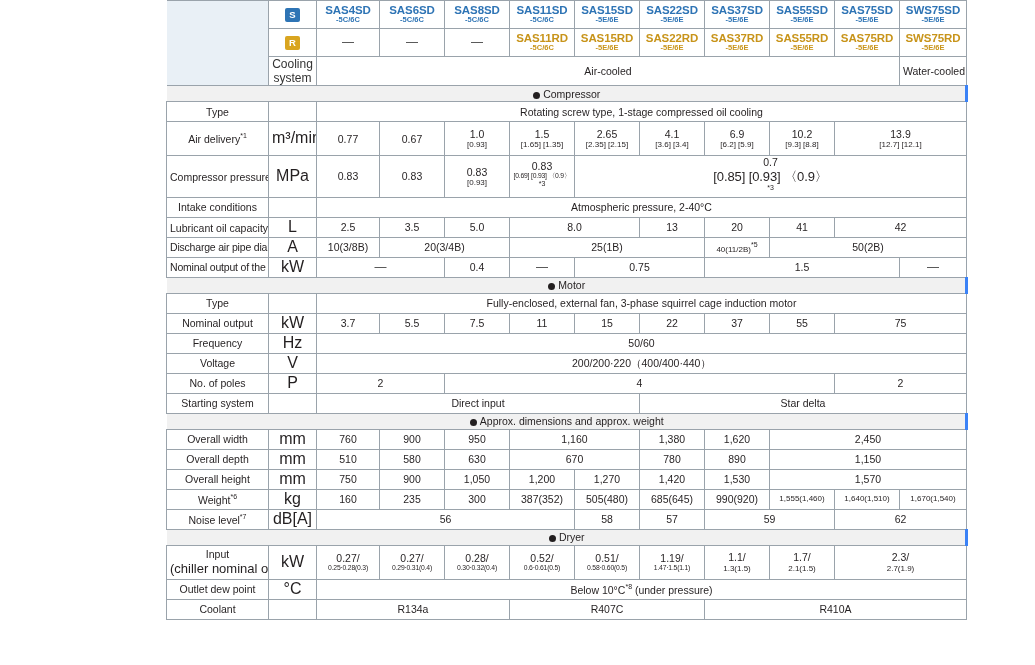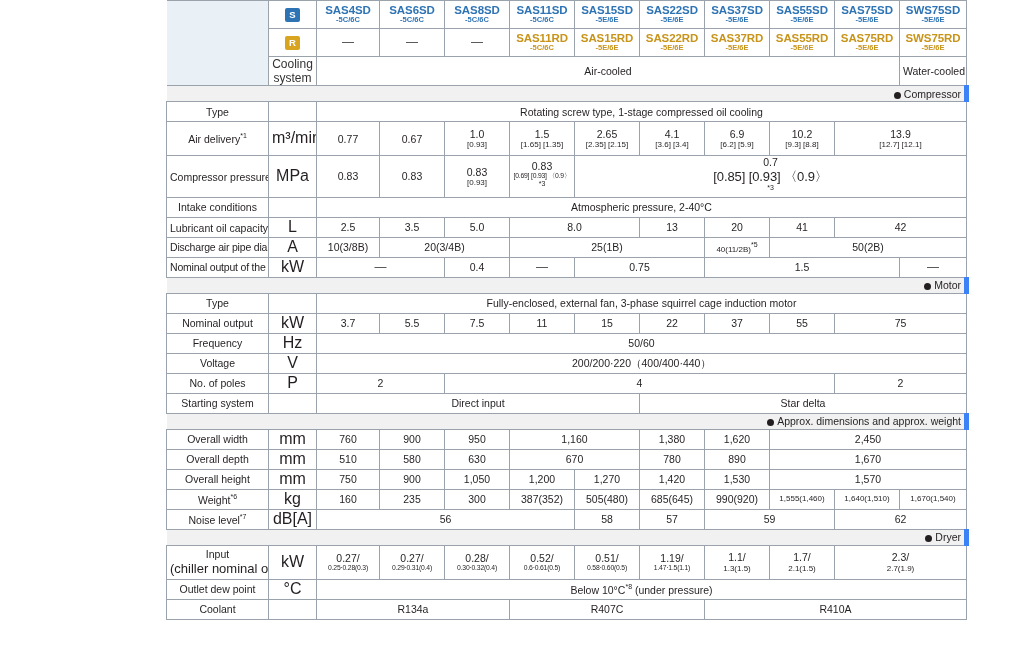--- a/index.html
+++ b/index.html
@@ -54,23 +54,23 @@
   }
   .model.rtype{color:#c8941a;}
   .sub{display:block;font-size:7.5px;font-weight:bold;margin-top:-1px;}
   .sub.b{color:#2e74b5;}
   .sub.y{color:#c8941a;}
   .dash{color:#444;font-size:12px;}
   .coolsys{font-size:12px;line-height:1.05;color:#333;margin-top:37px;}
   
   tr.section td{
     background:#f1f1f1;
-    text-align:right;
+    text-align:center;
     padding-left:5px;
-    border-left:0;border-right:5px solid #3b82f6;
+    border-left:0;border-right:3px solid #3b82f6;
     font-size:10.5px;
     height:15px;
   }
   tr.section td .bullet{
     display:inline-block;width:7px;height:7px;border-radius:50%;
     background:#231f20;margin-right:3px;vertical-align:-1px;
   }
   .sup{font-size:7px;vertical-align:super;}
   .small{font-size:8px;}
   .tiny{font-size:6.8px;letter-spacing:-0.2px;}
@@ -306,21 +306,21 @@
 
   <tr class="h20">
     <td class="rowlabel">Overall depth</td>
     <td class="unit">mm</td>
     <td>510</td>
     <td>580</td>
     <td>630</td>
     <td colspan="2">670</td>
     <td>780</td>
     <td>890</td>
-    <td colspan="3">1,670</td>
+    <td colspan="3">1,150</td>
   </tr>
 
   <tr class="h20">
     <td class="rowlabel">Overall height</td>
     <td class="unit">mm</td>
     <td>750</td>
     <td>900</td>
     <td>1,050</td>
     <td>1,200</td>
     <td>1,270</td>

